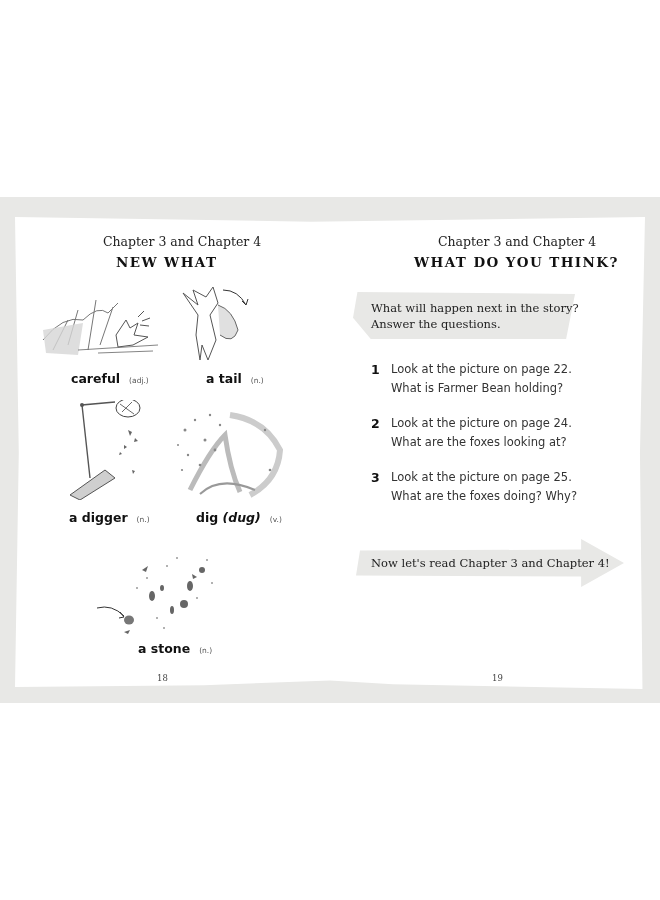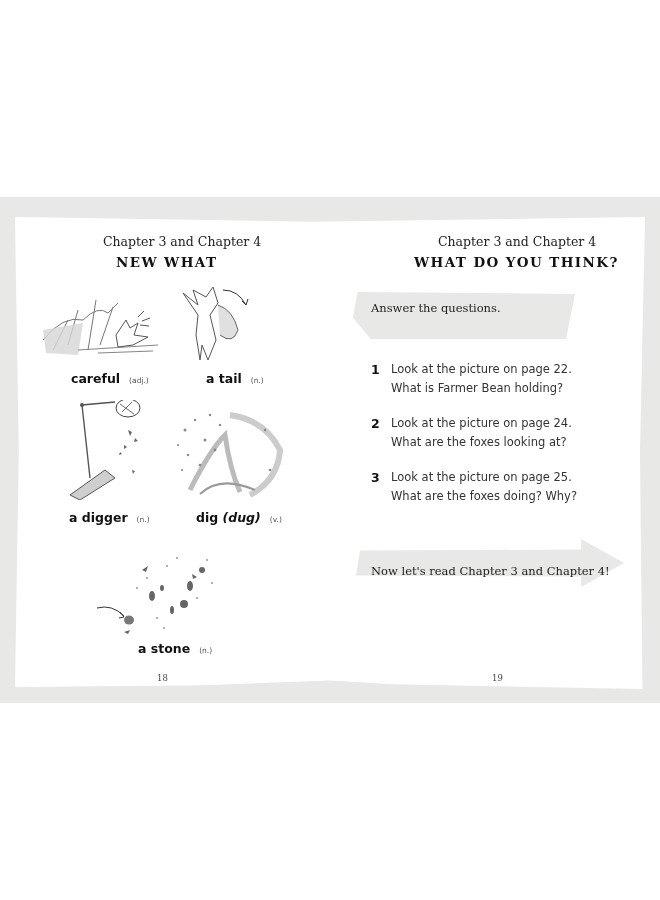--- a/index.html
+++ b/index.html
@@ -14,21 +14,21 @@
     .word .pos { font-weight: normal; font-size: 7.5px; color: #555; margin-left: 9px; }
     .word .alt { font-style: italic; }
     .pagenum { position: absolute; font-family: "DejaVu Serif", serif; font-size: 8.5px; color: #444; }
     .bubble { position: absolute; left: 353px; top: 292px; width: 222px; height: 47px; background: #e8e8e6;
       clip-path: polygon(2% 0%, 100% 4%, 96% 100%, 8% 100%, 0% 55%); }
     .bubble-text { position: absolute; left: 371px; top: 300px; font-family: "DejaVu Serif", serif; font-size: 11.5px; line-height: 16px; color: #222; }
     .q-num { position: absolute; font-family: "DejaVu Sans", sans-serif; font-size: 12.5px; font-weight: bold; color: #111; }
     .q-text { position: absolute; font-family: "DejaVu Sans", sans-serif; font-size: 11.5px; line-height: 19px; color: #333; white-space: nowrap; }
     .arrow { position: absolute; left: 356px; top: 539px; width: 268px; height: 48px; background: #e8e8e6;
       clip-path: polygon(1.5% 24%, 84% 22%, 84% 0%, 100% 50%, 84% 100%, 84% 78%, 0% 76%); }
-    .arrow-text { position: absolute; left: 371px; top: 556px; font-family: "DejaVu Serif", serif; font-size: 11.5px; color: #222; white-space: nowrap; margin-top: 8px; }
+    .arrow-text { position: absolute; left: 371px; top: 556px; font-family: "DejaVu Serif", serif; font-size: 11.5px; color: #222; white-space: nowrap; }
   </style>
 </head>
 <body>
 
 <div class="band"></div>
 <div class="spread"></div>
 
 <div>
   <div class="chapter" style="left:90px; top:234px;">Chapter 3 and Chapter 4</div>
   <div class="heading" style="left:116px; top:254px;">NEW WHAT</div>
@@ -124,20 +124,21 @@
 
   <div class="pagenum" style="left:157px; top:673px;">18</div>
 </div>
 
 <div>
   <div class="chapter" style="left:425px; top:234px;">Chapter 3 and Chapter 4</div>
   <div class="heading" style="left:414px; top:254px;">WHAT DO YOU THINK?</div>
 
   <div class="bubble"></div>
   <div class="bubble-text">
+    <div>What will happen next in the story?</div>
     <div>Answer the questions.</div>
   </div>
 
   <div>
     <div class="q-num" style="left:371px; top:362px;">1</div>
     <div class="q-text" style="left:391px; top:360px;">
       <div>Look at the picture on page 22.</div>
       <div>What is Farmer Bean holding?</div>
     </div>
   </div>

